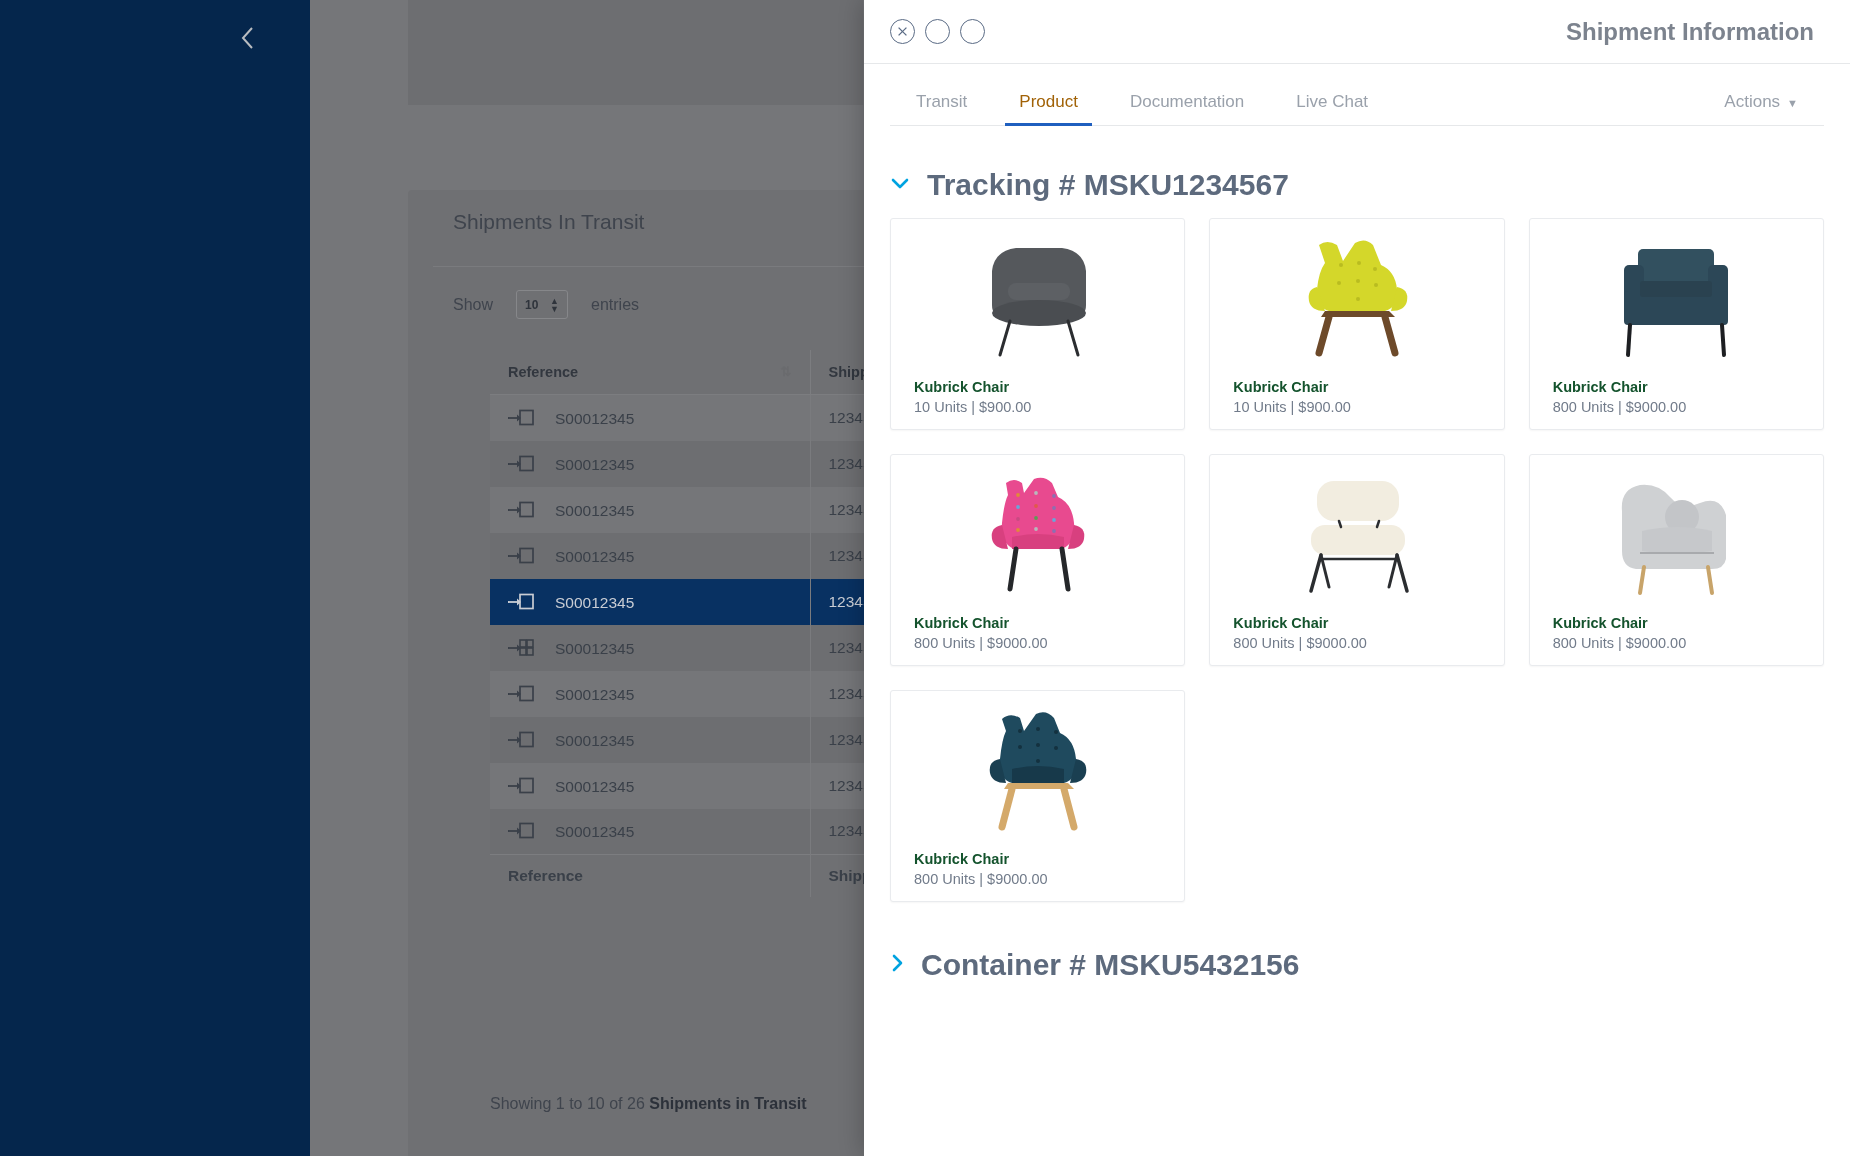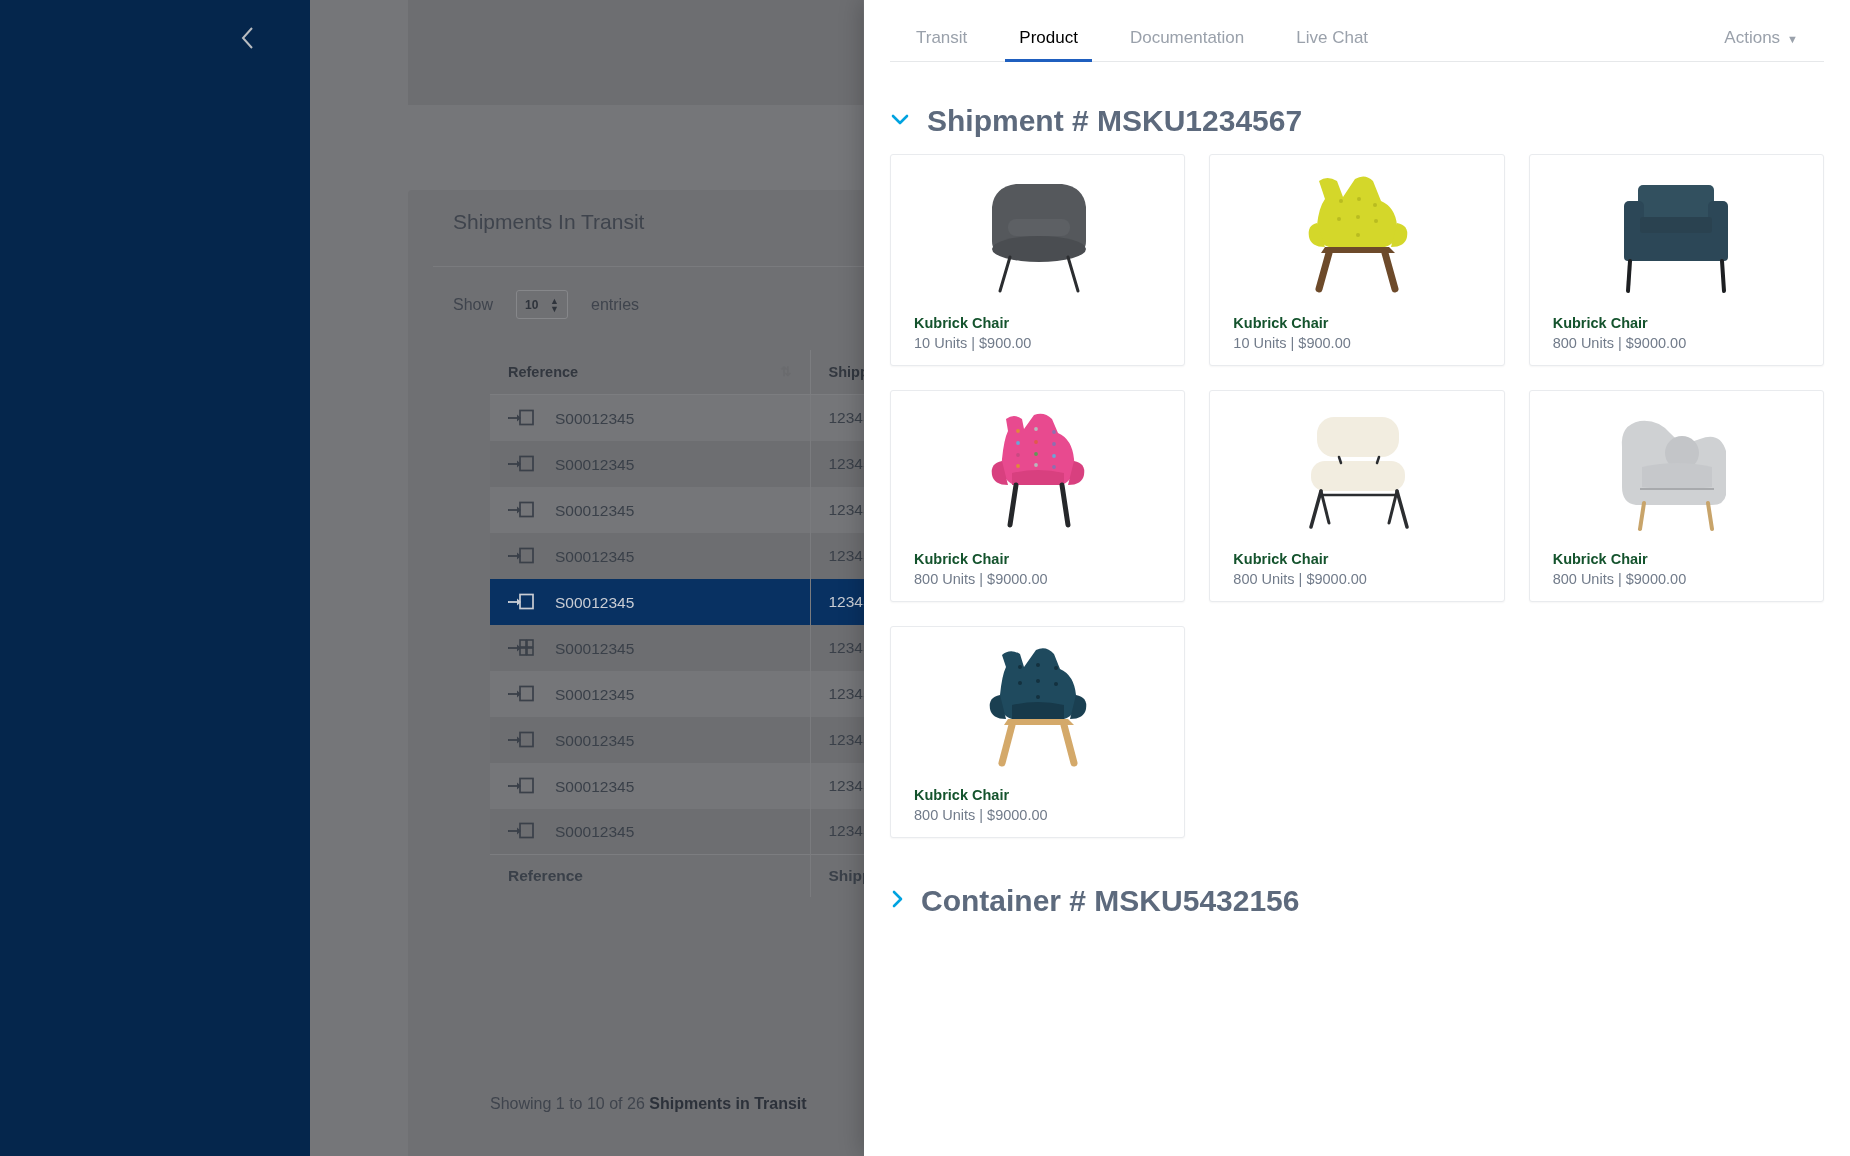--- a/index.html
+++ b/index.html
@@ -162,21 +162,21 @@
   }
   .tabs::after {
     content: ""; position: absolute; left: 26px; right: 26px; bottom: 0;
     height: 1px; background: #e6e8ea;
   }
   .tab {
     position: relative; z-index: 2;
     padding: 0 26px 14px 26px;
     font-size: 17px; color: #9aa1ab; white-space: nowrap;
   }
-  .tab.active { color: #000000; }
+  .tab.active { color: #a16207; }
   .tab.active::after {
     content: ""; position: absolute; left: 12px; right: 12px; bottom: 0;
     height: 3px; background: #1f5fbf;
   }
   .tab-caret { font-size: 11px; margin-left: 7px; color: #9aa1ab; }
   .tab.spacer-push { margin-left: auto; }
 
   .panel-body { flex: 1 1 auto; overflow: hidden; padding: 0 26px; }
 
   .container-head {
@@ -427,36 +427,49 @@
         <div class="showing-text">
           <span>Showing 1 to 10 of 26 </span><b>Shipments in Transit</b>
         </div>
       </div>
 
     </div>
   </div>
 
   <div id="panel">
 
+    <div class="panel-header">
+      <div class="win-dots">
+        <div class="win-dot">
+          <svg width="11" height="11" viewBox="0 0 11 11">
+            <line x1="1.6" y1="1.6" x2="9.4" y2="9.4" stroke="#5a6b85" stroke-width="1.3"></line>
+            <line x1="9.4" y1="1.6" x2="1.6" y2="9.4" stroke="#5a6b85" stroke-width="1.3"></line>
+          </svg>
+        </div>
+        <div class="win-dot"></div>
+        <div class="win-dot"></div>
+      </div>
+      <div class="panel-title">Shipment Information</div>
+    </div>
 
     <div class="tabs" id="tabs">
         <div class="tab"><span>Transit</span></div>
         <div class="tab active"><span>Product</span></div>
         <div class="tab"><span>Documentation</span></div>
         <div class="tab"><span>Live Chat</span></div>
         <div class="tab spacer-push"><span>Actions</span><span class="tab-caret">▼</span></div>
       </div>
 
     <div class="panel-body">
       <div id="containers">
           <div class="container-head">
             <span><svg width="20" height="14" viewBox="0 0 20 14">
                 <polyline points="3,4 10,11 17,4" fill="none" stroke="#00a3e0" stroke-width="2.6" stroke-linecap="round" stroke-linejoin="round"></polyline>
               </svg></span>
-            <span class="container-title">Shipment # MSKU1234567</span>
+            <span class="container-title">Tracking # MSKU1234567</span>
           </div>
           <div class="product-grid">
             <div class="product-card">
               <div class="product-img">
                 <svg width="160" height="138" viewBox="0 0 160 138">
                   <path d="M34 40 Q36 20 58 17 L104 17 Q126 20 128 40 L128 74 Q128 86 116 88 L46 88 Q34 86 34 74 Z" fill="#55585c"></path>
                   <ellipse cx="81" cy="82" rx="47" ry="13" fill="#4a4d51"></ellipse>
                   <rect x="50" y="52" width="62" height="17" rx="8" fill="#5d6064"></rect>
                   <line x1="52" y1="90" x2="42" y2="124" stroke="#2b2d30" stroke-width="3" stroke-linecap="round"></line>
                   <line x1="110" y1="90" x2="120" y2="124" stroke="#2b2d30" stroke-width="3" stroke-linecap="round"></line>

